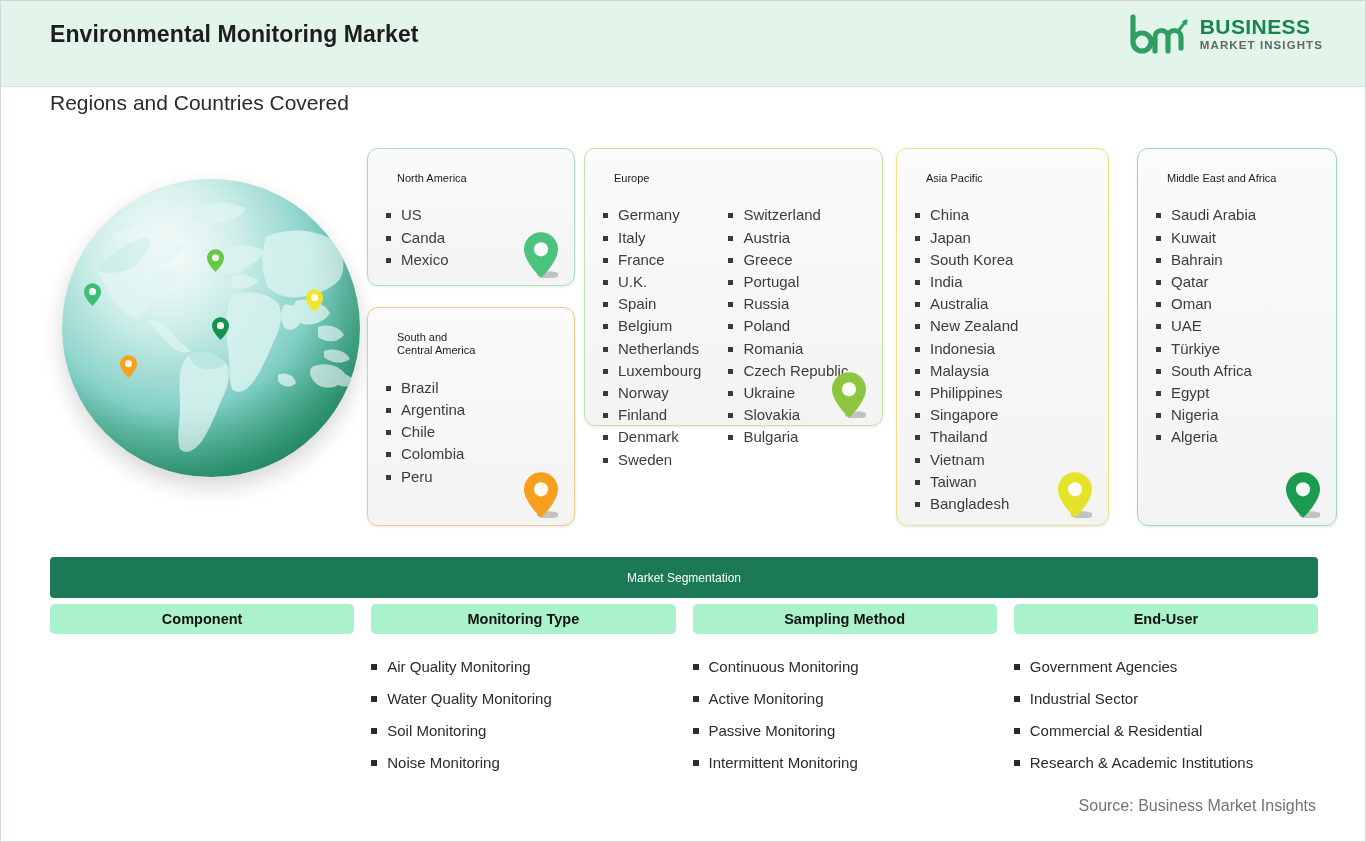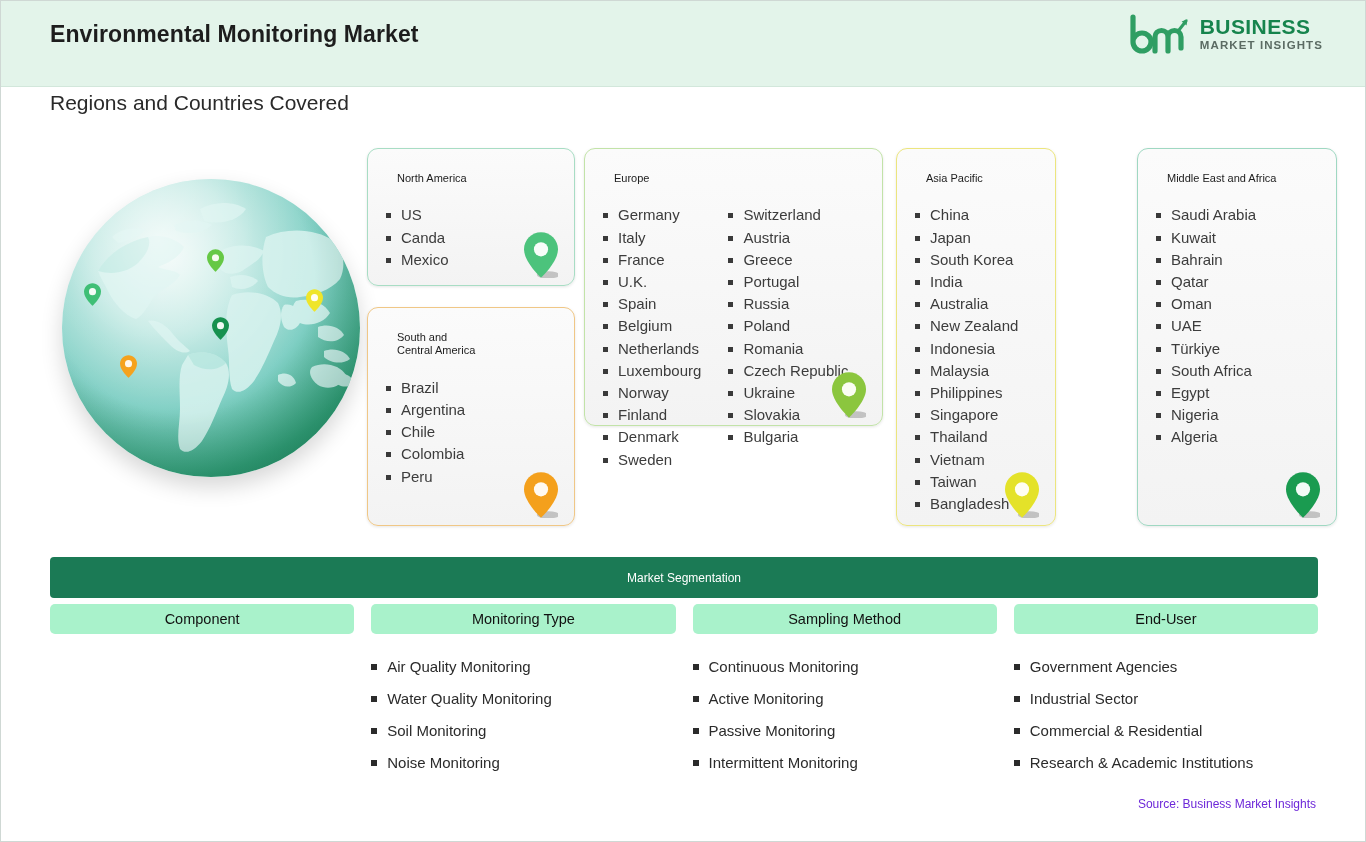--- a/index.html
+++ b/index.html
@@ -97,52 +97,52 @@
     content:"";position:absolute;left:1px;top:9px;
     width:5px;height:5px;background:#3a3a3a;
   }
   .card .inner{position:absolute;left:17px;top:11px;right:10px;}
   .cols{display:flex;gap:26px;}
   .card-pin{position:absolute;right:16px;bottom:7px;width:34px;height:46px;}
 
   #card-na   {left:366px;top:147px;width:208px;height:138px;border:1.4px solid #a8ddc4;}
   #card-sca  {left:366px;top:306px;width:208px;height:219px;border:1.4px solid #f0c786;}
   #card-eu   {left:583px;top:147px;width:299px;height:278px;border:1.4px solid #c2e3a8;}
-  #card-ap   {left:895px;top:147px;width:160px;height:378px;border:1.4px solid #ece57e;}
+  #card-ap   {left:895px;top:147px;width:213px;height:378px;border:1.4px solid #ece57e;}
   #card-mea  {left:1136px;top:147px;width:200px;height:378px;border:1.4px solid #9fd8c2;}
 
   
   .seg-band{
     position:absolute;left:49px;top:556px;width:1268px;height:41px;
     background:#1b7a55;border-radius:4px;
     display:flex;align-items:center;justify-content:center;
   }
   .seg-band span{color:#fff;font-size:12px;}
   .seg-cols{
     position:absolute;left:49px;top:603px;width:1268px;
     display:flex;gap:17px;
   }
   .seg-col{width:305px;}
   .seg-head{
     height:30px;border-radius:5px;background:#a9f2cb;
     display:flex;align-items:center;justify-content:center;
-    font-size:14.5px;font-weight:normal;color:#111;
+    font-size:14.5px;font-weight:bold;color:#111;
   }
   .seg-list{margin:0;padding:0;list-style:none;padding-top:17px;}
   .seg-list li{
     font-size:15px;color:#2b2b2b;line-height:32px;
     position:relative;padding-left:16px;white-space:nowrap;
   }
   .seg-list li:before{
     content:"";position:absolute;left:0px;top:13px;
     width:6px;height:6px;background:#2b2b2b;
   }
   .source{
     position:absolute;right:49px;top:796px;
-    font-size:12px;color:#6d28d9;
+    font-size:16px;color:#737373;
   }
 </style>
 </head>
 <body>
 
 <div class="page">
 
   <div class="header">
     <div class="header-title">Environmental Monitoring Market</div>
 

